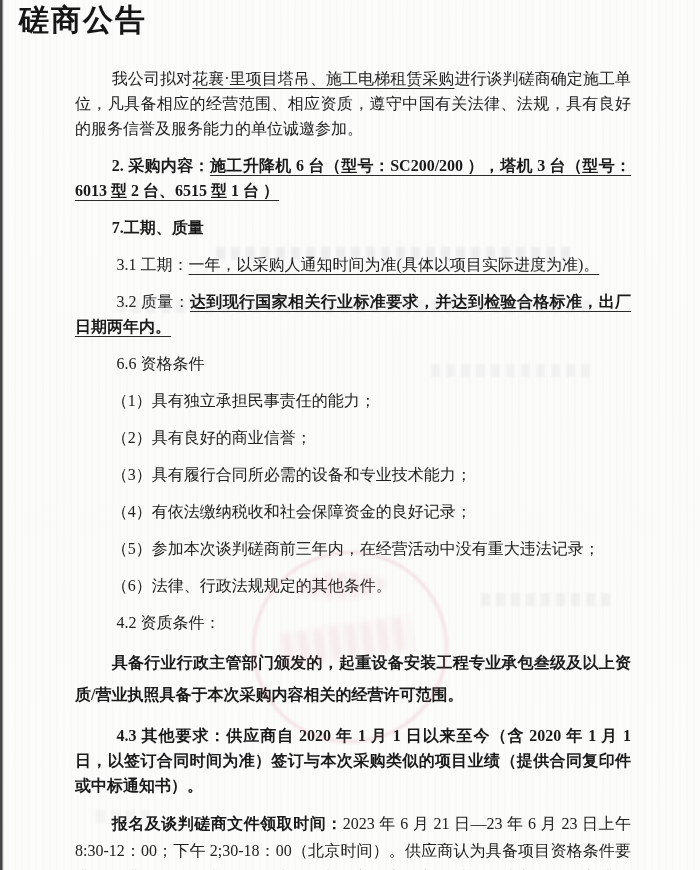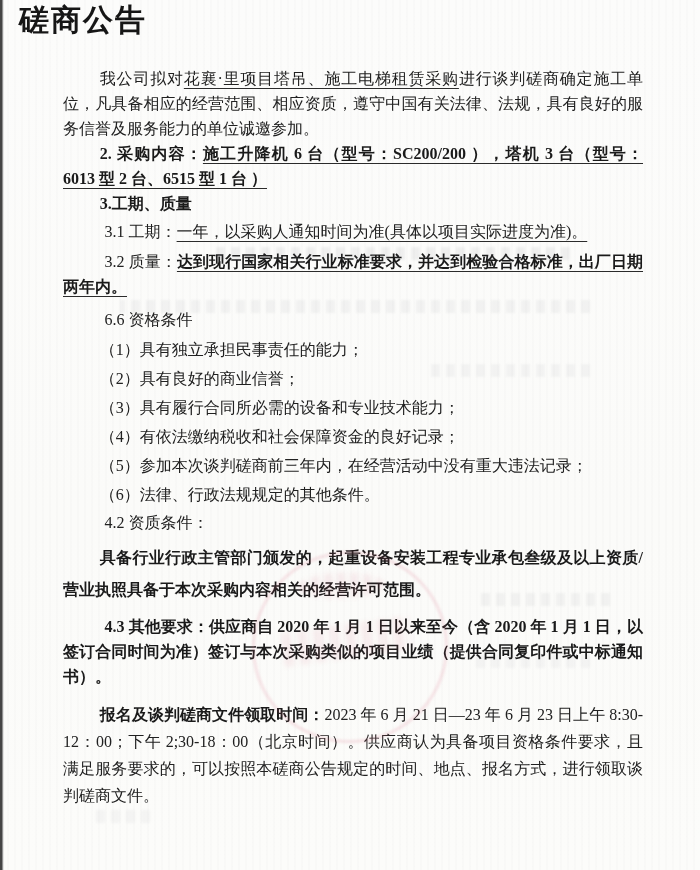--- a/index.html
+++ b/index.html
@@ -27,21 +27,21 @@
     color:#161616;
     padding-left:19px;
   }
   .body-text{
     position:relative;
     padding:0 57px 0 63px;
     font-size:16px;
     line-height:25px;
     text-align:justify;
   }
-  .body-text p{margin:0;}
+  .body-text p{margin:12px;}
   .ind2{text-indent:2.3em;}
   .ind26{text-indent:2.6em;}
   .b{font-weight:700;color:#1a1a1a;}
   .u{
     text-decoration:underline;
     text-underline-offset:4px;
     text-decoration-thickness:1.4px;
     text-decoration-color:#2b2b2b;
   }
   .mt3{margin-top:3px!important;}
@@ -99,21 +99,21 @@
 
   <h1 class="doc-title">磋商公告</h1>
 
   <div class="body-text">
 
     <p class="ind2"><span>我公司拟对</span><span class="u">花襄·里项目塔吊、施工电梯租赁采购</span><span>进行谈判磋商确定施工单位，凡具备相应的经营范围、相应资质，遵守中国有关法律、法规，具有良好的服务信誉及服务能力的单位诚邀参加。</span></p>
 
 
     <p class="ind2 b"><span>2. 采购内容：</span><span class="u">施工升降机 6 台（型号：SC200/200 ），塔机 3 台（型号： 6013 型 2 台、6515 型 1 台 ）</span></p>
 
-    <p class="ind2 b">3.工期、质量</p>
+    <p class="ind2 b">7.工期、质量</p>
 
     <p class="ind26 mt3"><span>3.1 工期：</span><span class="u">一年，以采购人通知时间为准(具体以项目实际进度为准)。</span></p>
 
     <p class="ind26 mt5"><span>3.2 质量：</span><span class="u b">达到现行国家相关行业标准要求，并达到检验合格标准，出厂日期两年内。</span></p>
 
 
     <p class="ind26 mt8">6.6 资格条件</p>
 
     <p class="ind2 mt5">（1）具有独立承担民事责任的能力；</p>
     <p class="ind2 mt4">（2）具有良好的商业信誉；</p>

